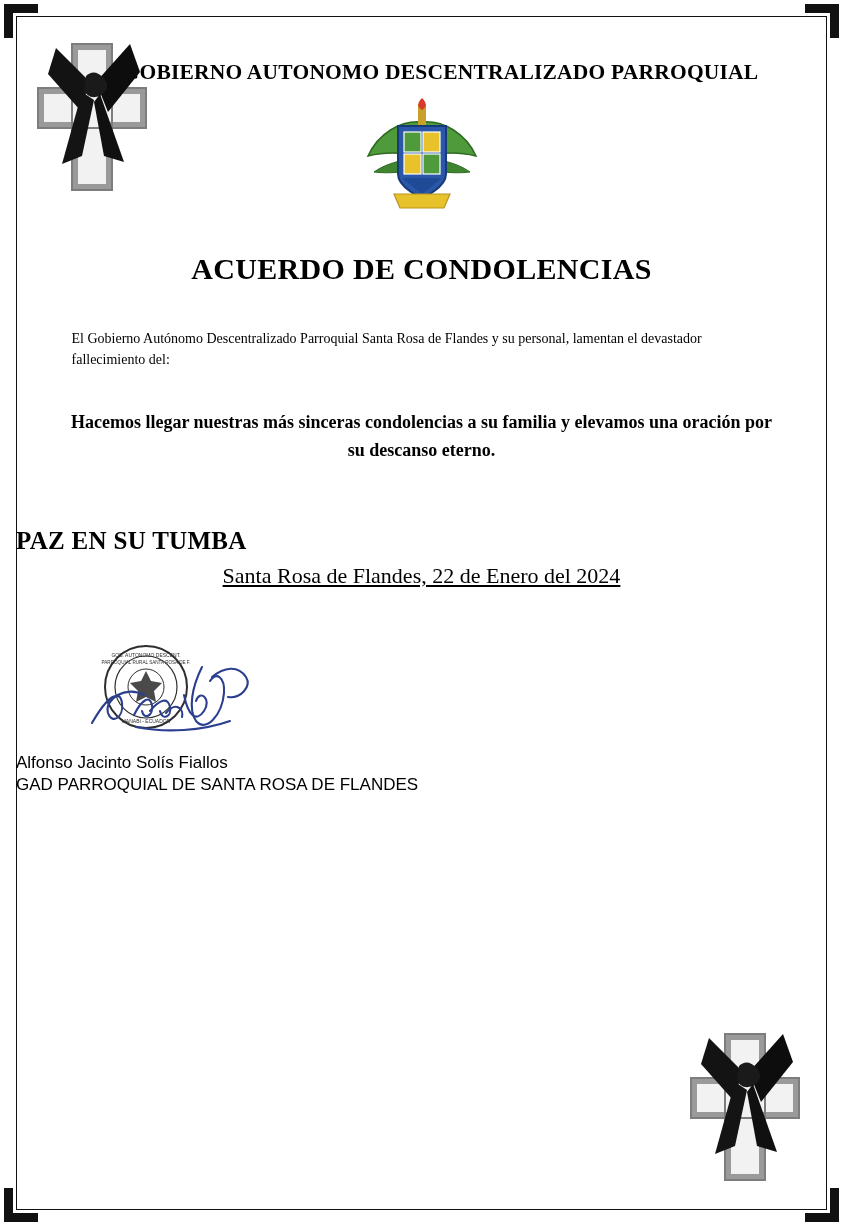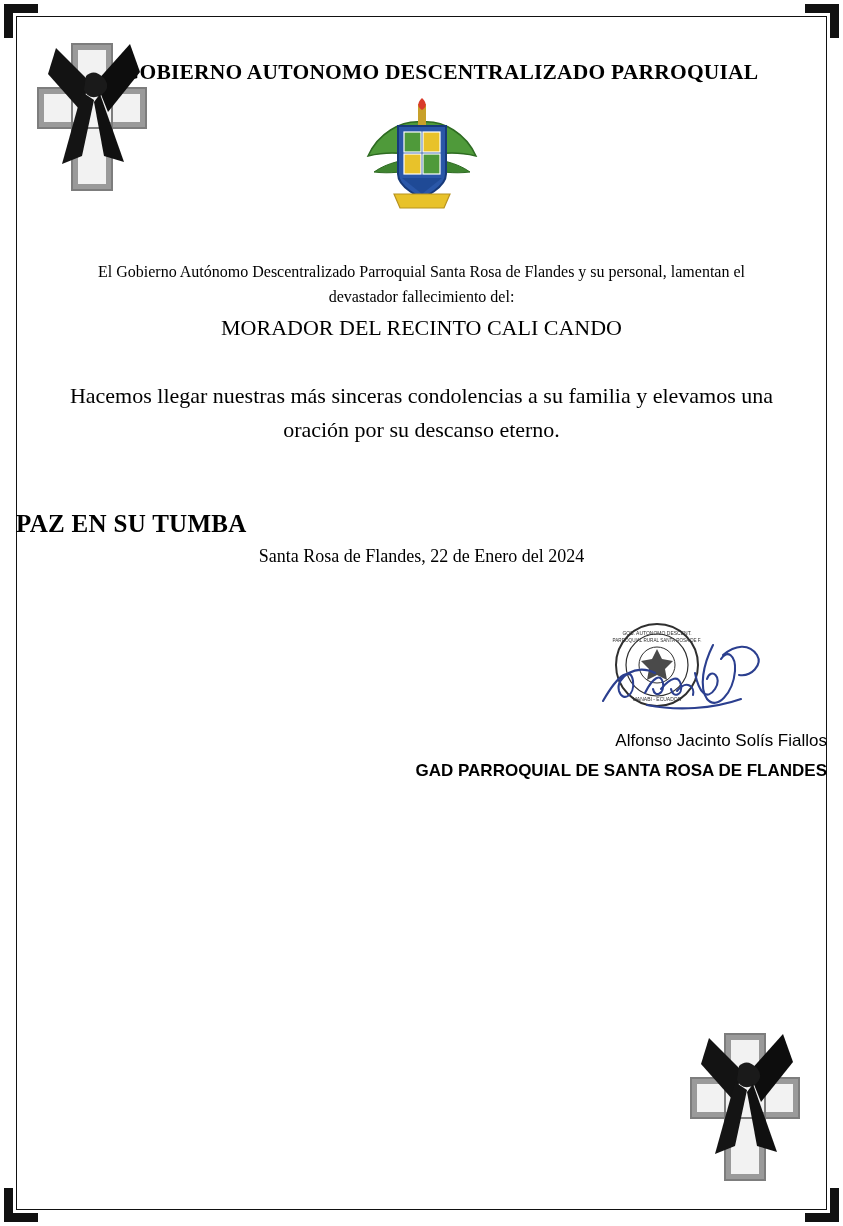--- a/index.html
+++ b/index.html
@@ -88,87 +88,87 @@
 
   .doc-title {
     text-align: center;
     font-weight: bold;
     font-size: 30px;
     letter-spacing: 0.3px;
     margin-top: 34px;
   }
 
   .para {
-    text-align: center;
-    font-size: 16px;
+    font-size: 14px;
     line-height: 1.55;
     margin: 42px auto 0;
     width: 700px;
   }
 
   .deceased-name {
     text-align: center;
     font-weight: bold;
     font-size: 25px;
     margin-top: 42px;
   }
   .deceased-sub {
     text-align: center;
     font-size: 22px;
     margin-top: 6px;
   }
 
   .para2 {
     text-align: center;
-    font-size: 22px;
+    font-size: 18px;
     line-height: 1.55;
     margin: 38px auto 12px;
     width: 710px;
+    font-weight: bold;
   }
 
   .peace {
     font-weight: bold;
     font-size: 25px;
     margin-top: 62px;
     letter-spacing: 0.3px;
   }
   .place-date {
     text-align: center;
-    font-size: 18px;
+    font-size: 22px;
     margin-top: 8px;
+    text-decoration: underline;
   }
 
   .sign-block {
     margin-top: 48px;
-    text-align: right;
+    text-align: left;
     position: relative;
     height: 180px;
-    padding-left: 24px;
   }
   .seal-sign {
     width: 300px;
     height: 110px;
     display: inline-block;
   }
   .signer-name {
     font-family: "Liberation Sans", sans-serif;
     font-size: 17px;
     margin-top: 2px;
   }
   .signer-role {
     font-family: "Liberation Sans", sans-serif;
     font-size: 17px;
     font-weight: bold;
     margin-top: 3px;
   }
   .signer-org {
     font-family: "Liberation Sans", sans-serif;
     font-size: 17px;
-    font-weight: bold;
-    margin-top: 10px;
+    font-weight: normal;
+    margin-top: 2px;
   }
 </style>
 </head>
 <body>
 
 <div class="page">
 
   <div class="corner tl"></div>
   <div class="corner tr"></div>
   <div class="corner bl"></div>
@@ -246,24 +246,24 @@
           <rect x="63" y="34" width="17" height="20" fill="#e8c22a" stroke="#ffffff" stroke-width="1.2"></rect>
           <rect x="44" y="56" width="17" height="20" fill="#e8c22a" stroke="#ffffff" stroke-width="1.2"></rect>
           <rect x="63" y="56" width="17" height="20" fill="#4f9a3a" stroke="#ffffff" stroke-width="1.2"></rect>
           <path d="M42 80 H82 L62 96 Z" fill="#1f4a96"></path>
 
           <path d="M34 96 H90 L84 110 H40 Z" fill="#e8c22a" stroke="#b8931f" stroke-width="1.2"></path>
         </svg>
       </span>
     </div>
 
+    <div class="doc-title">ACUERDO DE CONDOLENCIAS</div>
 
     <div class="para">El Gobierno Autónomo Descentralizado Parroquial Santa Rosa de Flandes y su personal, lamentan el devastador fallecimiento del:</div>
 
-    <div class="deceased-sub">MORADOR DEL RECINTO CALI CANDO</div>
 
     <div class="para2">Hacemos llegar nuestras más sinceras condolencias a su familia y elevamos una oración por su descanso eterno.</div>
 
     <div class="peace">PAZ EN SU TUMBA</div>
     <div class="place-date">Santa Rosa de Flandes, 22 de Enero del 2024</div>
 
     <div class="sign-block">
       <span class="seal-sign">
         <svg viewBox="0 0 300 110" width="300" height="110" aria-hidden="true">
 

